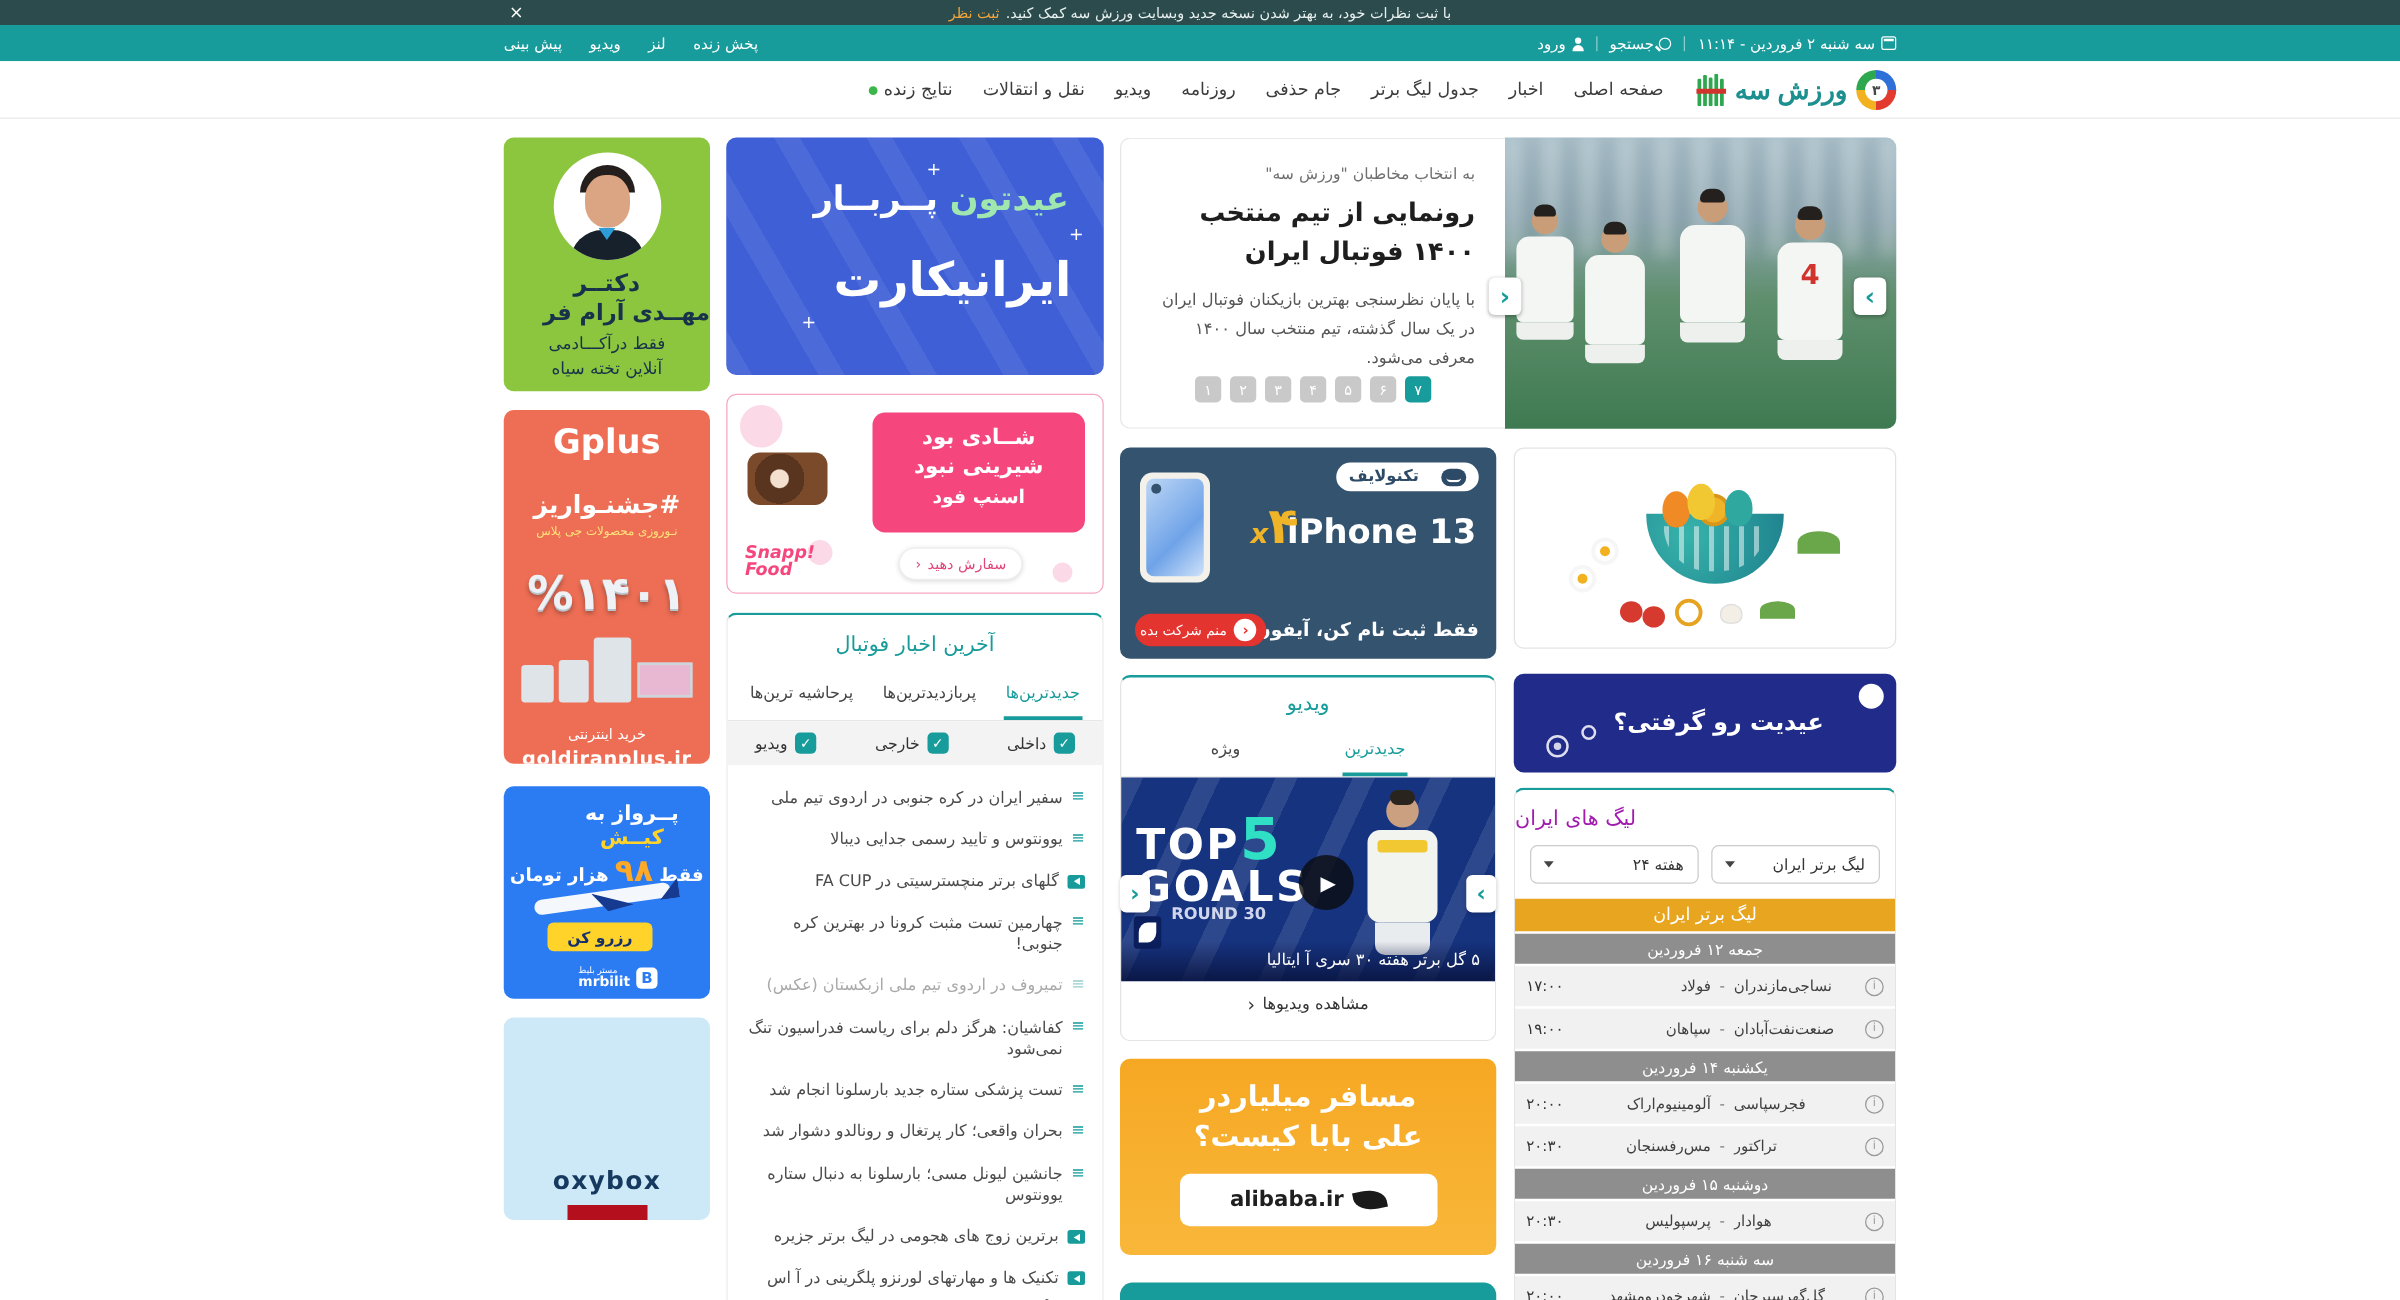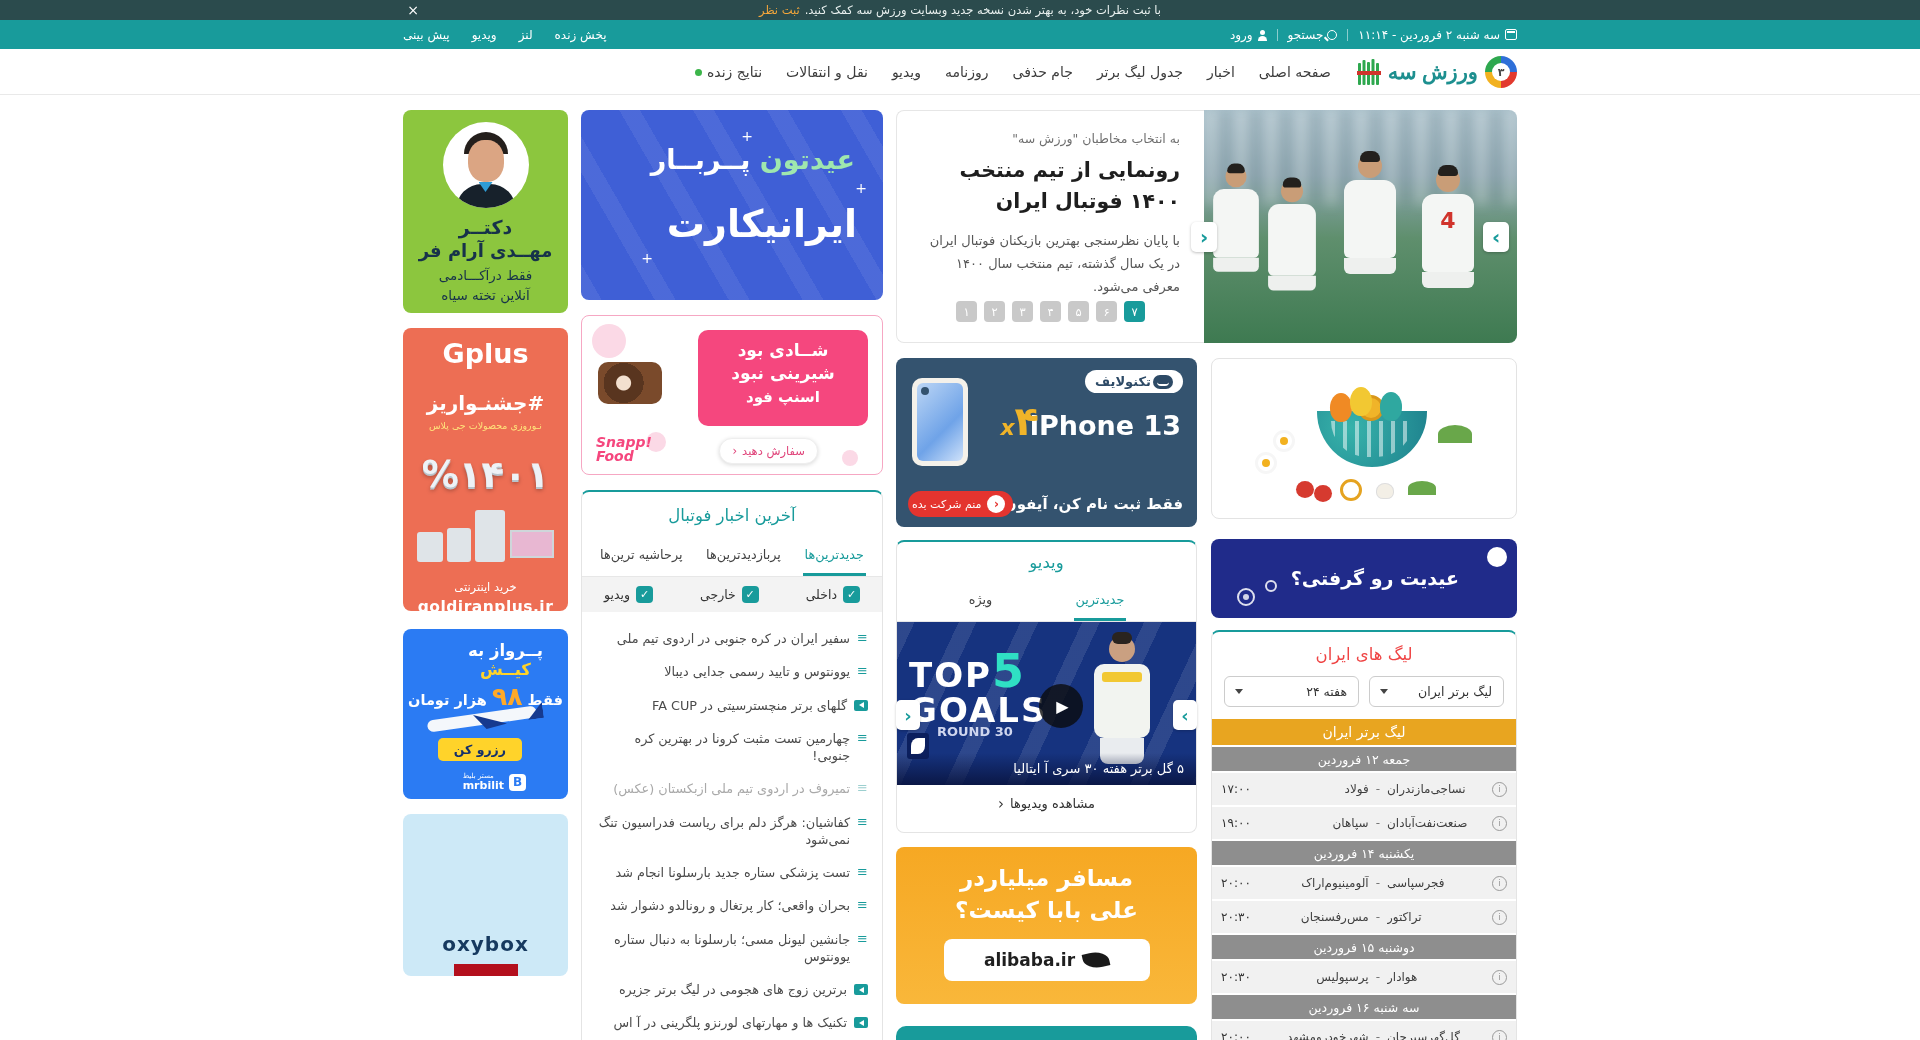--- a/index.html
+++ b/index.html
@@ -97,21 +97,21 @@
   .garlic { position:absolute; width:18px; height:16px; border-radius:50% 50% 40% 40%; background:#f3efe6; border:1px solid #ddd;}
 
   
   .eydi { height:79px; background:#202b8a; margin-bottom:12px; cursor:pointer; }
   .eydi .txt { position:absolute; right:58px; top:28px; color:#fff; font-weight:bold; font-size:19px; }
   .eydi-logo { position:absolute; right:10px; top:8px; width:20px; height:20px; border-radius:50%; background:#fff; }
   .eydi-fl { position:absolute; width:18px; height:18px; border:2px solid rgba(255,255,255,.85); border-radius:50%;}
   .eydi-fl::after{content:""; position:absolute; inset:4px; border-radius:50%; background:rgba(255,255,255,.8);}
 
   
-  .league-title { color:#ef4444; font-size:16.5px; text-align:center; padding:13px 0 12px; }
+  .league-title { color:#a21caf; font-size:16.5px; text-align:left; padding:13px 0 12px; }
   .selects { display:flex; gap:10px; padding:0 12px 12px; }
   .select { flex:1; height:31px; border:1px solid #ccc; border-radius:6px; background:#fff;
     display:flex; align-items:center; font-size:12.5px; color:#333; padding:0 11px; cursor:pointer; position:relative;}
   .select .caret { position:absolute; left:10px; top:12px; width:0; height:0;
     border-left:4px solid transparent; border-right:4px solid transparent; border-top:5px solid #444; }
   .lg-header { background:#e8a520; color:#fff; text-align:center; font-size:14px; padding:5px 0; }
   .fx-date { background:#8e8e8e; color:#fff; text-align:center; font-size:12.5px; padding:4.5px 0; margin-top:2px;}
   .fxrow { background:#f1f1f1; height:32px; margin-top:2px; display:flex; align-items:center;
     font-size:12px; color:#3f3f3f; padding:0 9px; cursor:pointer;}
   .ic-info { width:15px; height:15px; border:1.3px solid #9a9a9a; border-radius:50%; color:#9a9a9a;
@@ -170,21 +170,21 @@
   .v-more { height:37px; display:flex; align-items:center; justify-content:center; gap:6px;
     font-size:13px; color:#333; cursor:pointer; }
   .v-more .arr { color:#333; font-size:15px; }
 
   
   .ad { cursor:pointer; }
 
   
   .tl { height:169px; background:#34536f; margin-bottom:13px; padding:12px 14px; color:#fff;}
   .tl-badge { position:absolute; top:12px; right:14px; background:#fff; border-radius:16px; padding:4px 10px;
-    display:flex; align-items:center; gap:2px; color:#2d4a66; font-size:13px; font-weight:bold;}
+    display:flex; align-items:center; gap:18px; color:#2d4a66; font-size:13px; font-weight:bold;}
   .tl-badge .bx { width:20px; height:14px; border-radius:7px; background:#2d4a66; position:relative;}
   .tl-badge .bx::after{content:""; position:absolute; inset:3px 4px; border-radius:4px; border-bottom:2px solid #fff;}
   .tl-product { position:absolute; top:52px; right:16px; font-size:27px; font-weight:bold; direction:ltr;}
   .tl-times { position:absolute; top:40px; right:158px; color:#f0b429; font-weight:bold; font-size:40px; direction:ltr;}
   .tl-times .x { font-size:22px; font-style:italic; }
   .tl-phone { position:absolute; top:20px; left:16px; width:56px; height:88px; border-radius:10px; background:#f4f1ea; padding:5px;}
   .tl-phone .scr{width:100%;height:100%;border-radius:6px;background:linear-gradient(135deg,#bcd6f5,#6fa3e8 60%,#cfe2fa);}
   .tl-phone::after{content:""; position:absolute; top:9px; left:9px; width:8px; height:8px; border-radius:50%; background:#33536f;}
   .tl-cta { position:absolute; bottom:14px; right:14px; font-weight:bold; font-size:15px;}
   .tl-btn { position:absolute; bottom:10px; left:12px; background:#e4342f; border-radius:15px; height:26px;
@@ -224,21 +224,21 @@
   .sn-btn { position:absolute; bottom:10px; right:64px; background:#fff; border:1px solid #eee; border-radius:14px;
     box-shadow:0 1px 4px rgba(0,0,0,.15); font-size:11.5px; color:#e0457b; padding:5px 12px; display:flex; gap:5px; align-items:center;}
 
   
   .doctor { height:203px; background:#8cc63e; margin-bottom:15px; text-align:center; color:#17324a;}
   .dr-photo { width:86px; height:86px; border-radius:50%; background:#fff; margin:12px auto 8px; position:relative; overflow:hidden;}
   .dr-face{position:absolute; top:18px; left:25px; width:36px; height:42px; border-radius:45%; background:#dba583;}
   .dr-hair{position:absolute; top:10px; left:21px; width:44px; height:22px; border-radius:22px 22px 0 0; background:#241f1c;}
   .dr-suit{position:absolute; bottom:-2px; left:13px; width:60px; height:26px; border-radius:28px 28px 0 0; background:#17212b;}
   .dr-collar{position:absolute; bottom:16px; left:36px; width:14px; height:10px; background:#2e9cd6; clip-path:polygon(0 0,100% 0,50% 100%);}
-  .dr1{font-size:19px; font-weight:bold;} .dr2{font-size:18px; font-weight:bold; margin-top:2px;}
+  .dr1{font-size:19px; font-weight:bold;} .dr2{font-size:18px; font-weight:bold; margin-top:2px;text-align:right;}
   .dr3{font-size:13.5px; margin-top:6px;} .dr4{font-size:13.5px; margin-top:4px;}
 
   .gplus { height:283px; background:#ed6e54; margin-bottom:18px; color:#fff; text-align:center; padding-top:10px;}
   .gp-brand { font-size:27px; font-weight:bold; direction:ltr; letter-spacing:0; }
   .gp-hash { font-size:20px; font-weight:bold; margin-top:22px; }
   .gp-sub { font-size:9.5px; color:#ffe27a; margin-top:5px; }
   .gp-percent { font-size:37px; font-weight:bold; margin-top:22px; color:#eef2f6;
     text-shadow:0 2px 0 #b8c4cc, 0 3px 4px rgba(0,0,0,.35); letter-spacing:2px;}
   .gp-appl { position:relative; height:64px; margin-top:6px; }
   .gp-appl .a{position:absolute; bottom:4px; background:#dfe4e8; border-radius:3px;}

